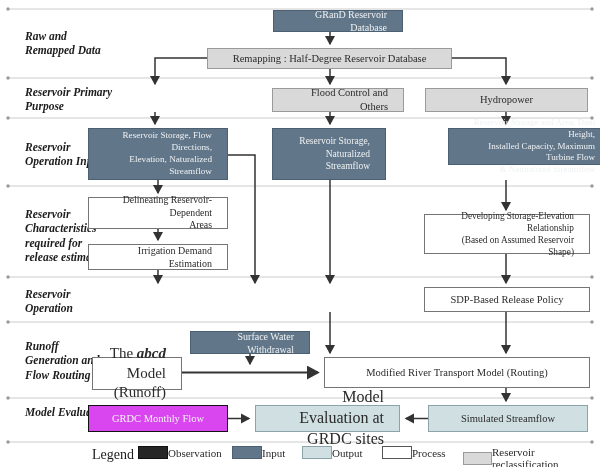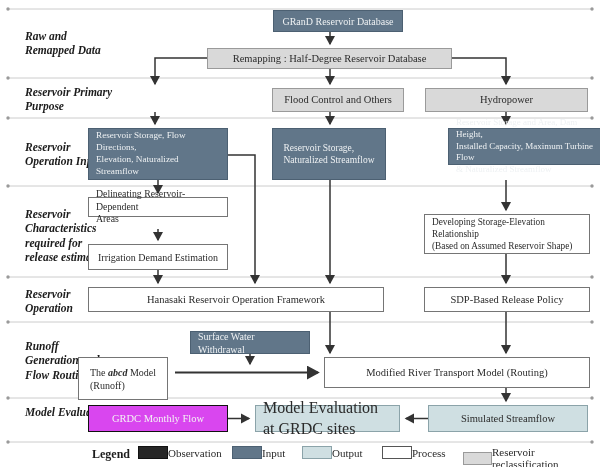--- a/index.html
+++ b/index.html
@@ -2,36 +2,36 @@
 <html><head>
 <meta charset="utf-8">
 <style>
   html,body{margin:0;padding:0;background:#fff;}
   #stage{
     position:relative;width:600px;height:467px;background:#ffffff;
     font-family:"Liberation Serif", serif;overflow:hidden;
   }
   .node{
     position:absolute;display:flex;align-items:center;justify-content:center;
-    text-align:left;box-sizing:border-box;line-height:1.3;padding:1px 7px;
+    text-align:right;box-sizing:border-box;line-height:1.3;padding:1px 15px;
     font-size:10.5px;color:#2b2b2b;z-index:2;
   }
   .node.input{background:#617689;border:1px solid #4c6072;color:#eef1f3;}
   .node.reclass{background:#d9d9d9;border:1px solid #9a9a9a;}
   .node.process{background:#ffffff;border:1px solid #757575;}
   .node.observation{background:#d946ef;border:1px solid #111;color:#f4f4f4;}
   .node.output{background:#cfdfe2;border:1px solid #8ba3a9;}
   .pre{white-space:pre-line;}
   .section-label{
     position:absolute;left:25px;width:88px;font-size:11.5px;font-weight:bold;
     font-style:italic;color:#1c1c1c;line-height:1.25;z-index:2;
   }
   svg.overlay{position:absolute;left:0;top:0;z-index:1;}
   .legend{position:absolute;left:0;top:444px;width:600px;height:20px;z-index:2;}
-  .legend-title{position:absolute;left:92px;top:3px;font-weight:bold;font-size:12px;color:#1c1c1c;}
+  .legend-title{position:absolute;left:92px;top:3px;font-weight:normal;font-size:14px;color:#1c1c1c;}
   .legend-item{position:absolute;top:2px;display:flex;align-items:center;gap:0;font-size:11px;color:#2b2b2b;}
   .swatch{width:30px;height:13px;box-sizing:border-box;display:inline-block;}
   .sw-observation{background:#262626;border:1px solid #111;}
   .sw-input{background:#617689;border:1px solid #4c6072;}
   .sw-output{background:#cfdfe2;border:1px solid #8ba3a9;}
   .sw-process{background:#ffffff;border:1px solid #555;}
   .sw-reclass{background:#d9d9d9;border:1px solid #9a9a9a;}
 </style>
 </head>
 <body>
@@ -111,31 +111,30 @@
   <div class="node reclass" style="left:425px;top:88px;width:163px;height:24px">Hydropower</div>
 
   <div class="node input pre" style="left:88px;top:128px;width:140px;height:52px;font-size:9.2px">Reservoir Storage, Flow Directions,
 Elevation, Naturalized Streamflow</div>
   <div class="node input pre" style="left:272px;top:128px;width:114px;height:52px;font-size:9.5px">Reservoir Storage,
 Naturalized Streamflow</div>
   <div class="node input pre" style="left:448px;top:128px;width:163px;height:37px;font-size:9px">Reservoir Storage and Area, Dam Height,
 Installed Capacity, Maximum Turbine Flow
 &amp; Naturalized Streamflow</div>
 
-  <div class="node process pre" style="left:88px;top:197px;width:140px;height:20px;font-size:9.8px">Delineating Reservoir-Dependent
+  <div class="node process pre" style="left:88px;top:197px;width:140px;height:32px;font-size:9.8px">Delineating Reservoir-Dependent
 Areas</div>
   <div class="node process" style="left:88px;top:244px;width:140px;height:26px;font-size:10px">Irrigation Demand Estimation</div>
   <div class="node process pre" style="left:424px;top:214px;width:166px;height:40px;font-size:9.3px">Developing Storage-Elevation Relationship
 (Based on Assumed Reservoir Shape)</div>
 
-  <div class="node process" style="left:88px;top:287px;width:296px;height:25px">Hanasaki Reservoir Operation Framework</div>
   <div class="node process" style="left:424px;top:287px;width:166px;height:25px">SDP-Based Release Policy</div>
 
   <div class="node input" style="left:190px;top:331px;width:120px;height:23px;font-size:10px">Surface Water Withdrawal</div>
-  <div class="node process" style="left:78px;top:357px;width:90px;height:43px;font-size:10px">
+  <div class="node process" style="left:92px;top:357px;width:90px;height:33px;font-size:15px">
     <span>
       <span>The </span><b><i>abcd</i></b><span> Model</span><br>
       <span>(Runoff)</span>
     </span>
   </div>
   <div class="node process" style="left:324px;top:357px;width:266px;height:31px">Modified River Transport Model (Routing)</div>
 
   <div class="node observation" style="left:88px;top:405px;width:140px;height:27px">GRDC Monthly Flow</div>
   <div class="node output" style="left:255px;top:405px;width:145px;height:27px;font-size:16px">Model Evaluation at GRDC sites</div>
   <div class="node output" style="left:428px;top:405px;width:160px;height:27px">Simulated Streamflow</div>

